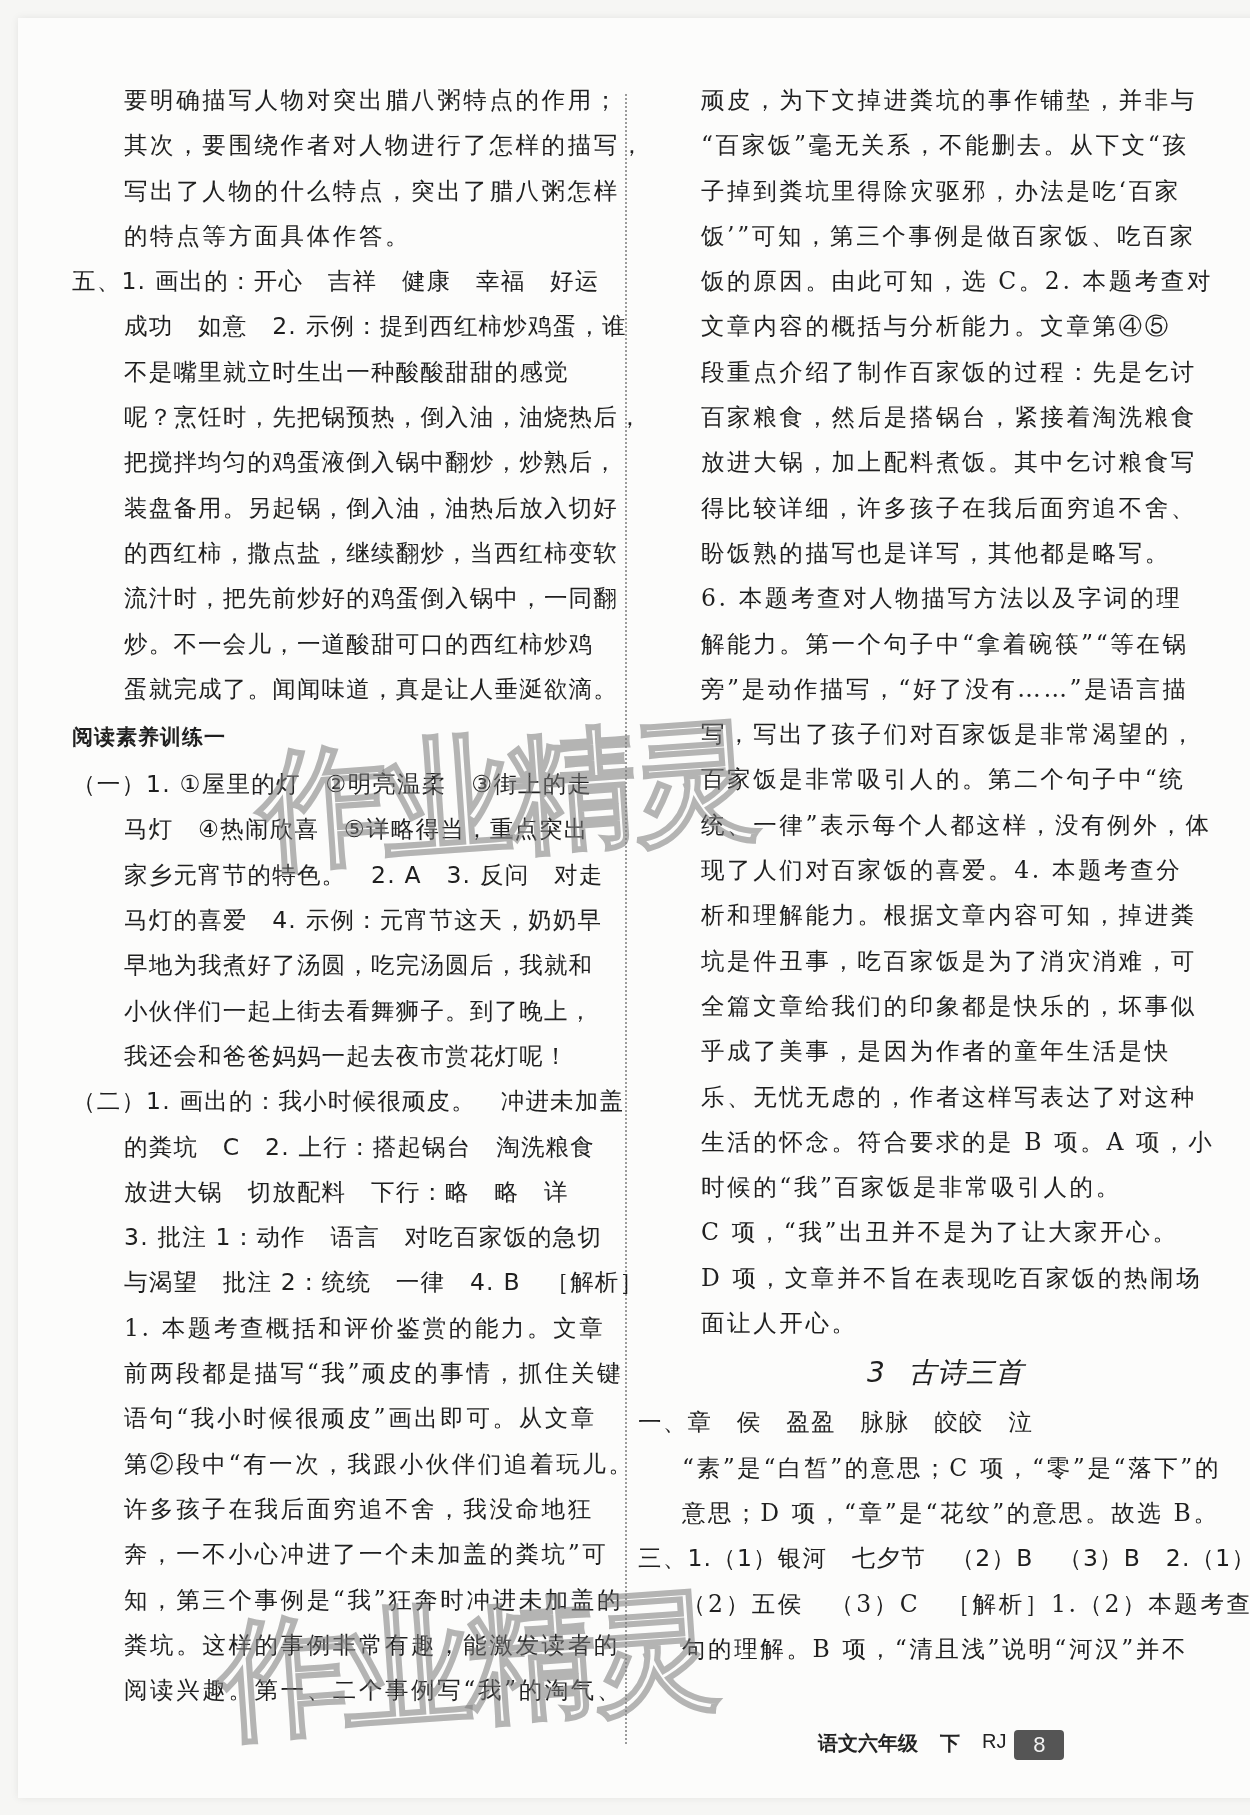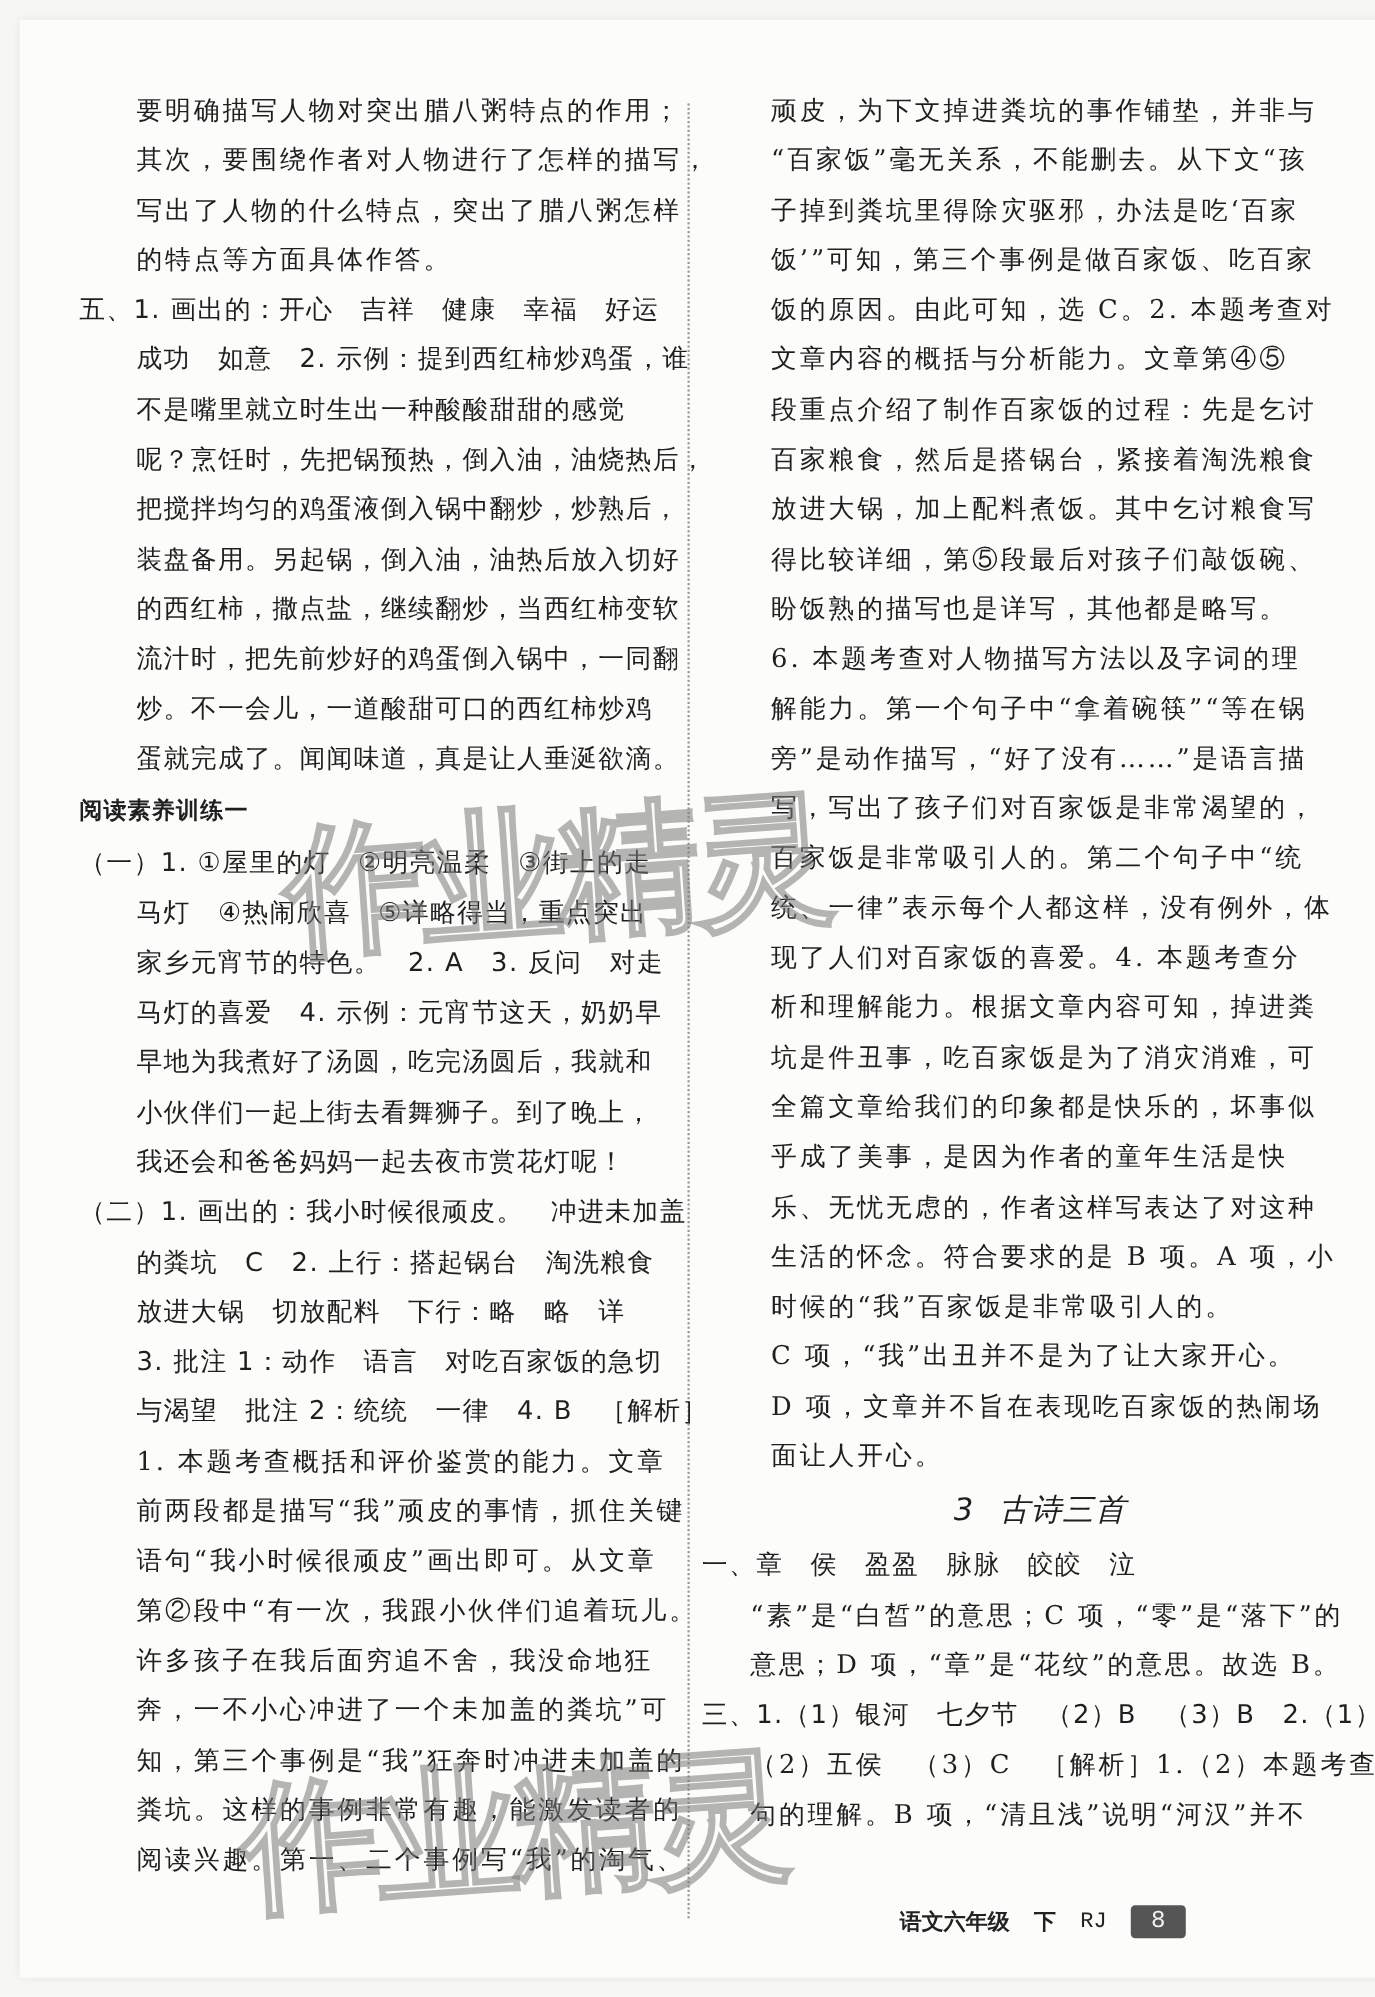--- a/index.html
+++ b/index.html
@@ -29,25 +29,25 @@
   .heading {
     height: 50px; line-height: 50px; font-size: 21px; font-weight: bold; text-align: left;
     font-family: "DejaVu Sans", "Liberation Sans", sans-serif; letter-spacing: 1px;
   }
   .heading2 {
     height: 54px; line-height: 54px; font-size: 28px; text-align: center;
     font-family: "DejaVu Sans", "Liberation Sans", sans-serif; letter-spacing: 1px; padding-left: 60px; font-style: italic;
   }
   .heading2 .num { margin-right: 22px; }
   .footer {
-    position: absolute; left: 800px; top: 1712px; height: 34px; display: flex; align-items: center;
-    font-family: Liberation Mono, monospace; font-size: 20px; font-weight: bold; color: #222;
+    position: absolute; left: 800px; top: 1712px; height: 34px; display: flex; 
+    font-family: Liberation Sans, sans-serif; font-size: 20px; font-weight: bold; color: #222;
   }
   .footer span { margin-right: 22px; }
-  .footer .rj { font-weight: normal; margin-right: 22px; }
+  .footer .rj { font-weight: normal; margin-right: 8px; }
   .page-badge {
     display: inline-block; background: #555; color: #f2f2f2; width: 50px; height: 30px; line-height: 30px;
     text-align: center; border-radius: 4px; font-weight: normal; font-size: 22px; margin-right: 0;
   }
   .watermark {
     position: absolute; font-family: "DejaVu Sans", sans-serif; font-weight: bold; font-size: 130px;
     color: transparent; -webkit-text-stroke: 2px rgba(120,120,120,0.55); transform: rotate(-4deg);
     letter-spacing: -6px; pointer-events: none;
   }
 </style>
@@ -102,21 +102,21 @@
   <div class="col right">
     <div class="line indent-r">顽皮，为下文掉进粪坑的事作铺垫，并非与</div>
     <div class="line indent-r">“百家饭”毫无关系，不能删去。从下文“孩</div>
     <div class="line indent-r">子掉到粪坑里得除灾驱邪，办法是吃‘百家</div>
     <div class="line indent-r">饭’”可知，第三个事例是做百家饭、吃百家</div>
     <div class="line indent-r">饭的原因。由此可知，选 C。2. 本题考查对</div>
     <div class="line indent-r">文章内容的概括与分析能力。文章第④⑤</div>
     <div class="line indent-r">段重点介绍了制作百家饭的过程：先是乞讨</div>
     <div class="line indent-r">百家粮食，然后是搭锅台，紧接着淘洗粮食</div>
     <div class="line indent-r">放进大锅，加上配料煮饭。其中乞讨粮食写</div>
-    <div class="line indent-r">得比较详细，第⑤段最后对孩子们敲饭碗、</div>
+    <div class="line indent-r">得比较详细，许多孩子在我后面穷追不舍、</div>
     <div class="line indent-r">盼饭熟的描写也是详写，其他都是略写。</div>
     <div class="line indent-r">6. 本题考查对人物描写方法以及字词的理</div>
     <div class="line indent-r">解能力。第一个句子中“拿着碗筷”“等在锅</div>
     <div class="line indent-r">旁”是动作描写，“好了没有……”是语言描</div>
     <div class="line indent-r">写，写出了孩子们对百家饭是非常渴望的，</div>
     <div class="line indent-r">百家饭是非常吸引人的。第二个句子中“统</div>
     <div class="line indent-r">统、一律”表示每个人都这样，没有例外，体</div>
     <div class="line indent-r">现了人们对百家饭的喜爱。4. 本题考查分</div>
     <div class="line indent-r">析和理解能力。根据文章内容可知，掉进粪</div>
     <div class="line indent-r">坑是件丑事，吃百家饭是为了消灾消难，可</div>

